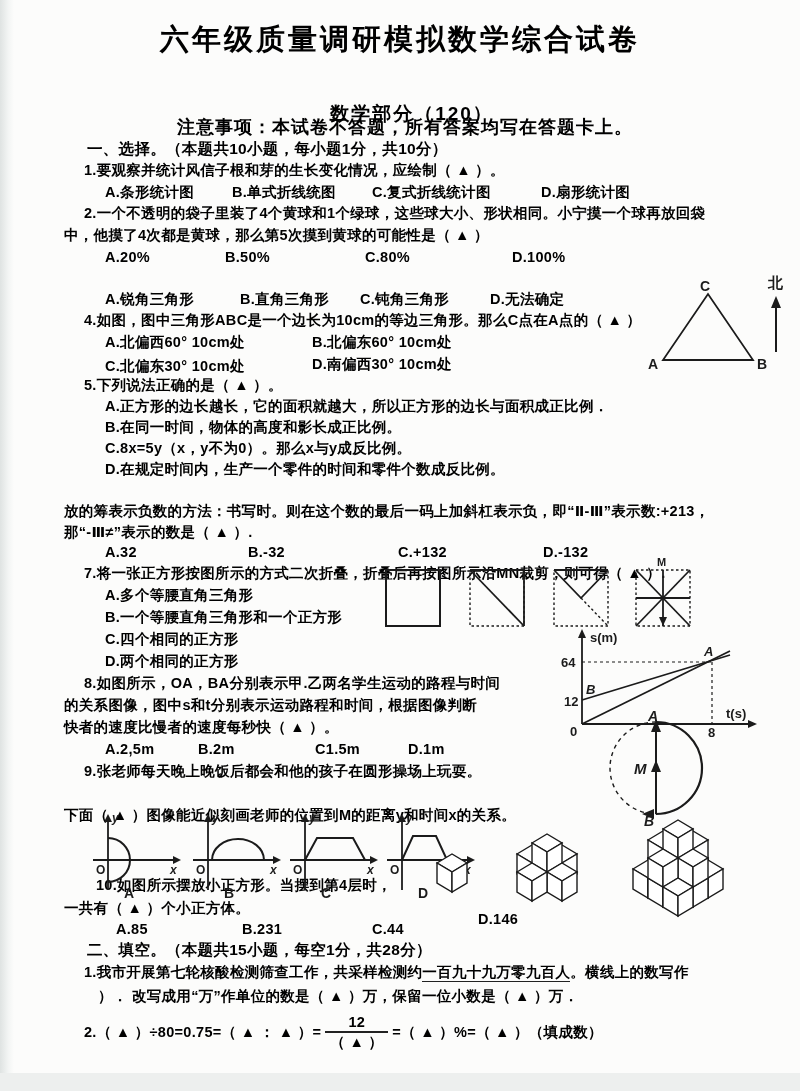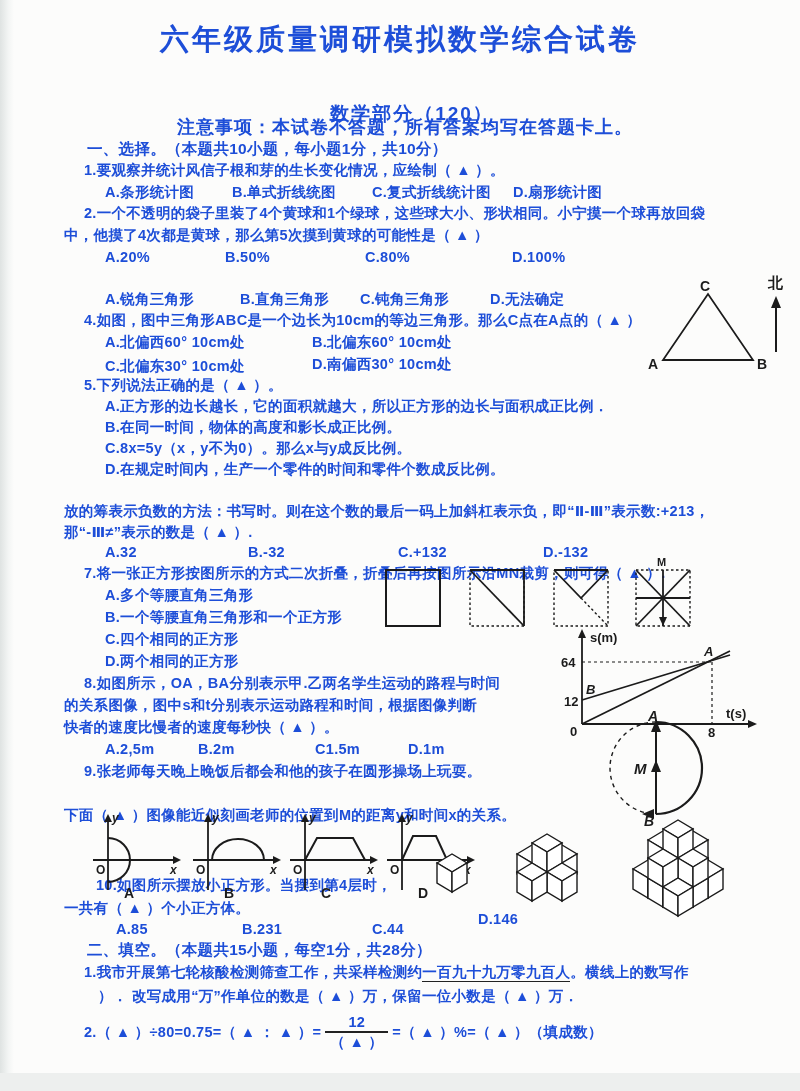--- a/index.html
+++ b/index.html
@@ -1,18 +1,18 @@
 <!DOCTYPE html>
 <html><head>
 <meta charset="utf-8">
 <style>
   html,body{margin:0;padding:0;background:#e9ebea;}
   .page{
     position:relative;width:800px;height:1091px;margin:0 auto;overflow:hidden;
-    background:#fcfcfb;color:#1d4ed8;
+    background:#fcfcfb;color:#000000;
     font-family:"Liberation Sans","DejaVu Sans",sans-serif;
     font-weight:600;
   }
   .edge-left{position:absolute;left:0;top:0;width:14px;height:100%;
     background:linear-gradient(90deg,#dfe3e2,#f3f5f4 60%,rgba(255,255,255,0));}
   .edge-bottom{position:absolute;left:0;bottom:0;width:100%;height:18px;background:#edefee;}
   .t{position:absolute;white-space:nowrap;font-size:14.5px;letter-spacing:.3px;line-height:19px;}
   .title{left:0;width:100%;text-align:center;font-size:29px;font-weight:700;letter-spacing:3px;}
   .notice{left:5px;width:100%;text-align:center;font-size:18px;font-weight:700;letter-spacing:1px;margin-top:44px;}
   .part{left:0;width:100%;text-align:center;font-size:19px;font-weight:700;letter-spacing:2px;padding-left:12px;}
@@ -35,21 +35,21 @@
   <div class="t title" style="top:30px">六年级质量调研模拟数学综合试卷</div>
   <div class="t notice" style="top:74px">注意事项：本试卷不答题，所有答案均写在答题卡上。</div>
   <div class="t part" style="top:104px">数学部分（120）</div>
 
   <div class="t hd" style="left:64px;top:139px">一、选择。（本题共10小题，每小题1分，共10分）</div>
 
   <div class="t" style="left:84px;top:161px">1.要观察并统计风信子根和芽的生长变化情况，应绘制（ ▲ ）。</div>
   <div class="t" style="left:105px;top:183px">A.条形统计图</div>
   <div class="t" style="left:232px;top:183px">B.单式折线统图</div>
   <div class="t" style="left:372px;top:183px">C.复式折线统计图</div>
-  <div class="t" style="left:513px;top:183px">D.扇形统计图</div>
+  <div class="t" style="left:541px;top:183px">D.扇形统计图</div>
 
   <div class="t" style="left:84px;top:204px">2.一个不透明的袋子里装了4个黄球和1个绿球，这些球大小、形状相同。小宁摸一个球再放回袋</div>
   <div class="t" style="left:64px;top:226px">中，他摸了4次都是黄球，那么第5次摸到黄球的可能性是（ ▲ ）</div>
   <div class="t" style="left:105px;top:248px">A.20%</div>
   <div class="t" style="left:225px;top:248px">B.50%</div>
   <div class="t" style="left:365px;top:248px">C.80%</div>
   <div class="t" style="left:512px;top:248px">D.100%</div>
 
   <div class="t" style="left:105px;top:290px">A.锐角三角形</div>
   <div class="t" style="left:240px;top:290px">B.直角三角形</div>

